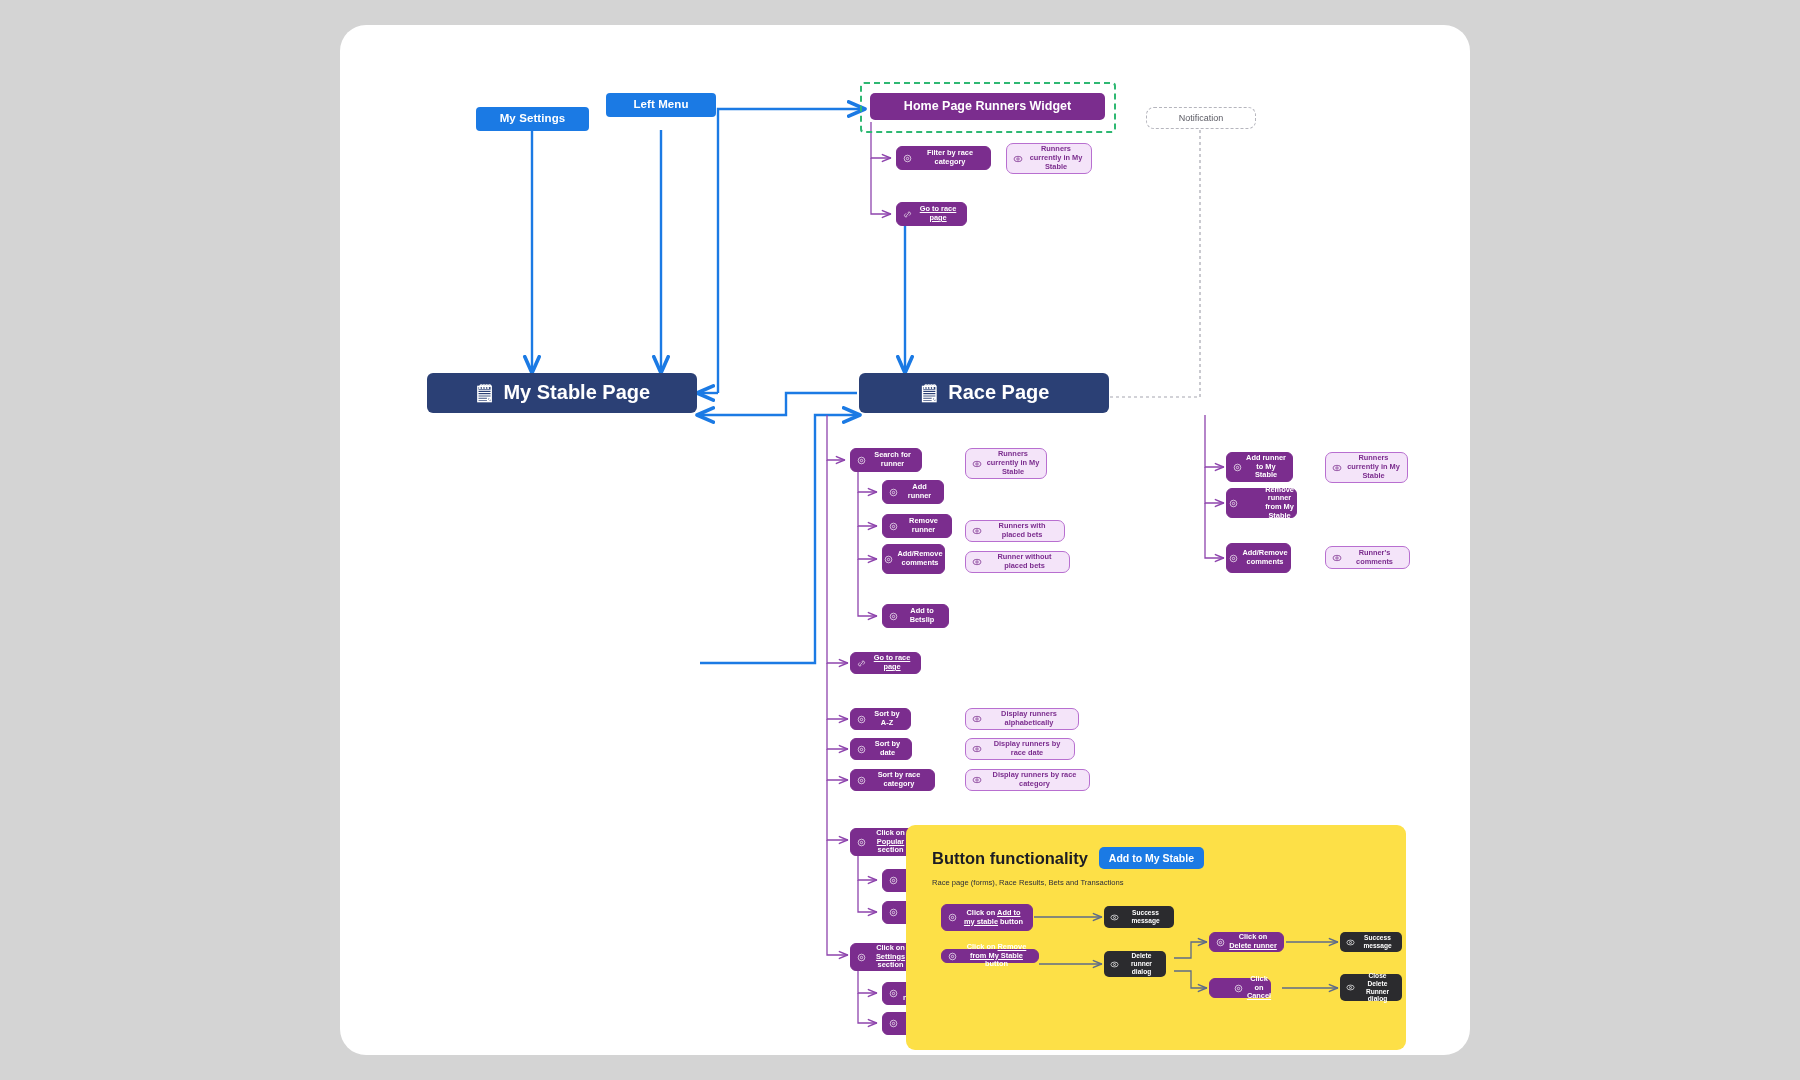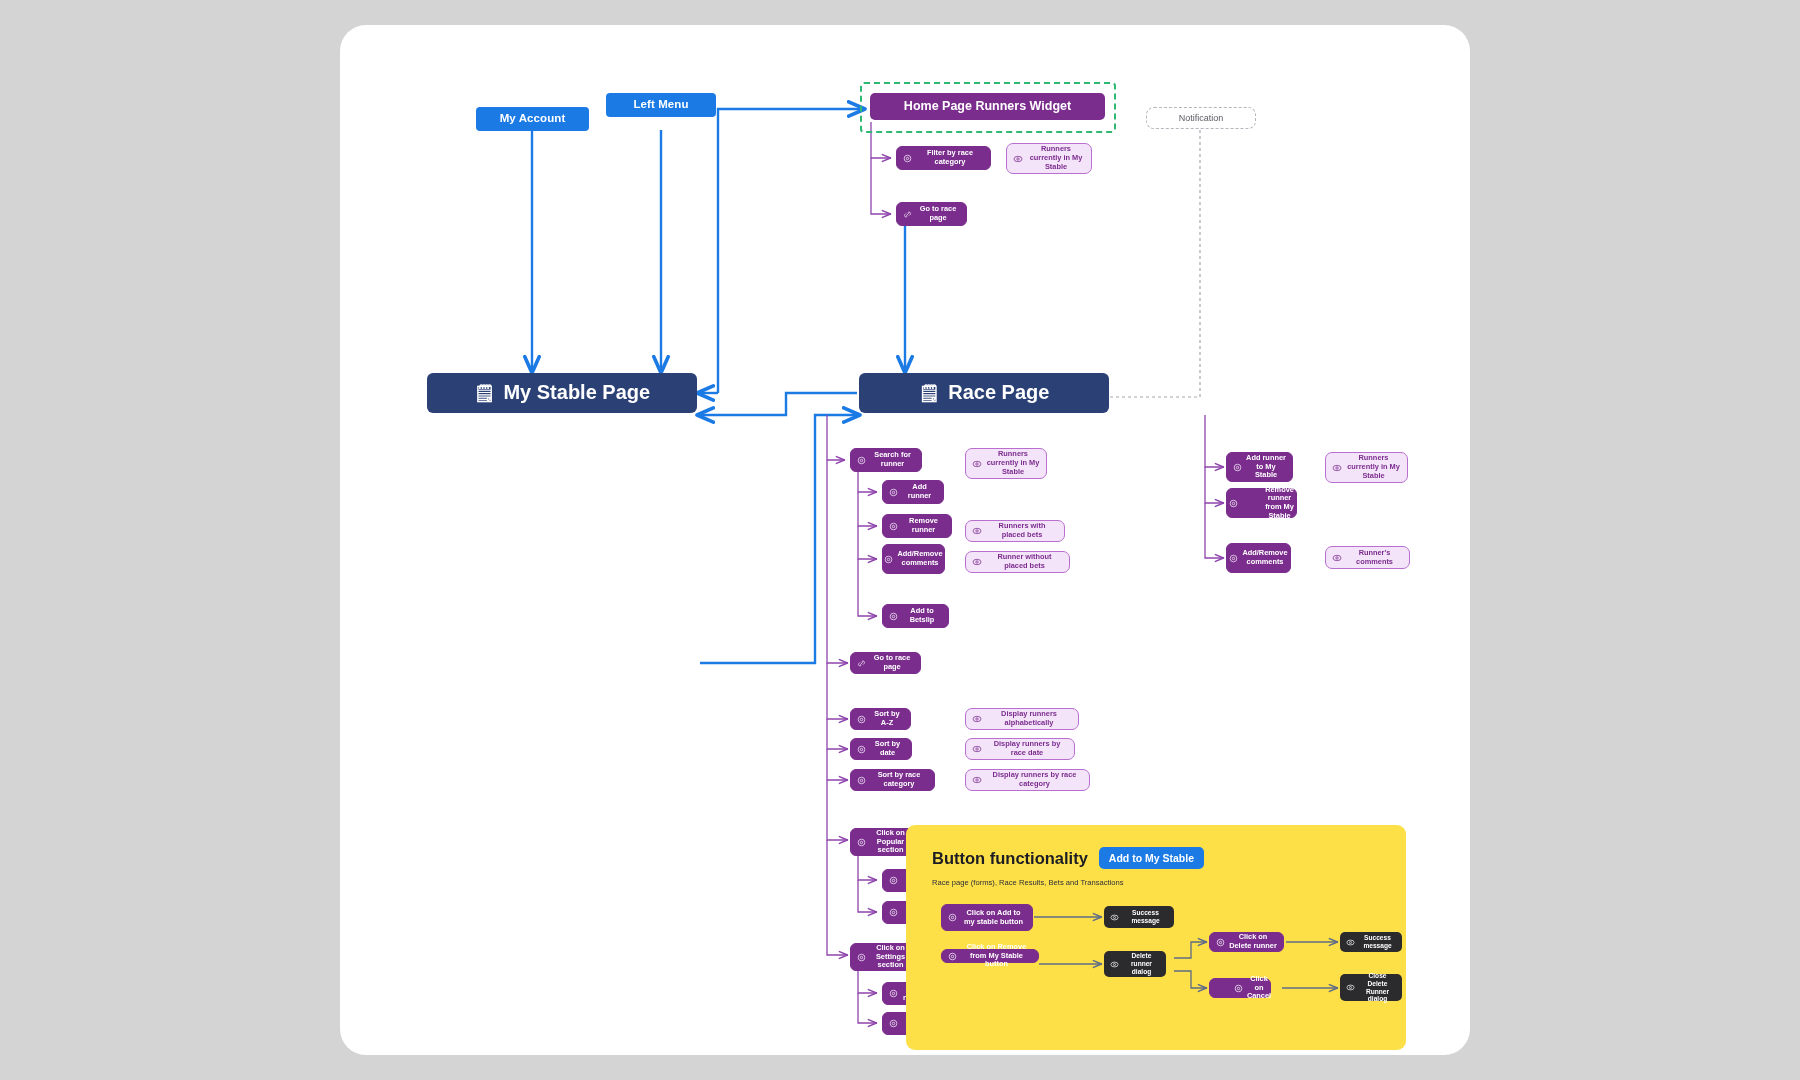--- a/index.html
+++ b/index.html
@@ -127,21 +127,21 @@
   }
 
   
   .green-group {
     position: absolute;
     border: 2.4px dashed #2eb872;
     border-radius: 4px;
     box-sizing: border-box;
   }
 
-  .ul { }
+  .ul { text-decoration: underline; }
 
   
   .ic {
     flex: 0 0 auto;
     display: inline-flex;
     align-items: center;
     justify-content: center;
   }
   .ic svg { display: block; }
 
@@ -249,21 +249,21 @@
 
       <path d="M518,942 L518,968 L537,968" fill="none" stroke="#8e44ad" stroke-width="1.3" marker-end="url(#ap)"></path>
       <path d="M518,968 L518,998 L537,998" fill="none" stroke="#8e44ad" stroke-width="1.3" marker-end="url(#ap)"></path>
 
       <path d="M865,390 L865,442 L884,442" fill="none" stroke="#8e44ad" stroke-width="1.3" marker-end="url(#ap)"></path>
       <path d="M865,442 L865,478 L884,478" fill="none" stroke="#8e44ad" stroke-width="1.3" marker-end="url(#ap)"></path>
       <path d="M865,478 L865,533 L884,533" fill="none" stroke="#8e44ad" stroke-width="1.3" marker-end="url(#ap)"></path>
     </svg>
 
     <div class="node chip-blue" style="left:136px;top:82px;width:113px;">
-      <span class="lbl">My Account</span>
+      <span class="lbl">My Settings</span>
     </div>
 
     <div class="node chip-blue" style="left:266px;top:68px;width:110px;justify-content:center;">
       <span class="lbl">Left Menu</span>
     </div>
 
     <div class="node chip-dashed" style="left:806px;top:82px;width:110px;">
       <span class="lbl">Notification</span>
     </div>
 

